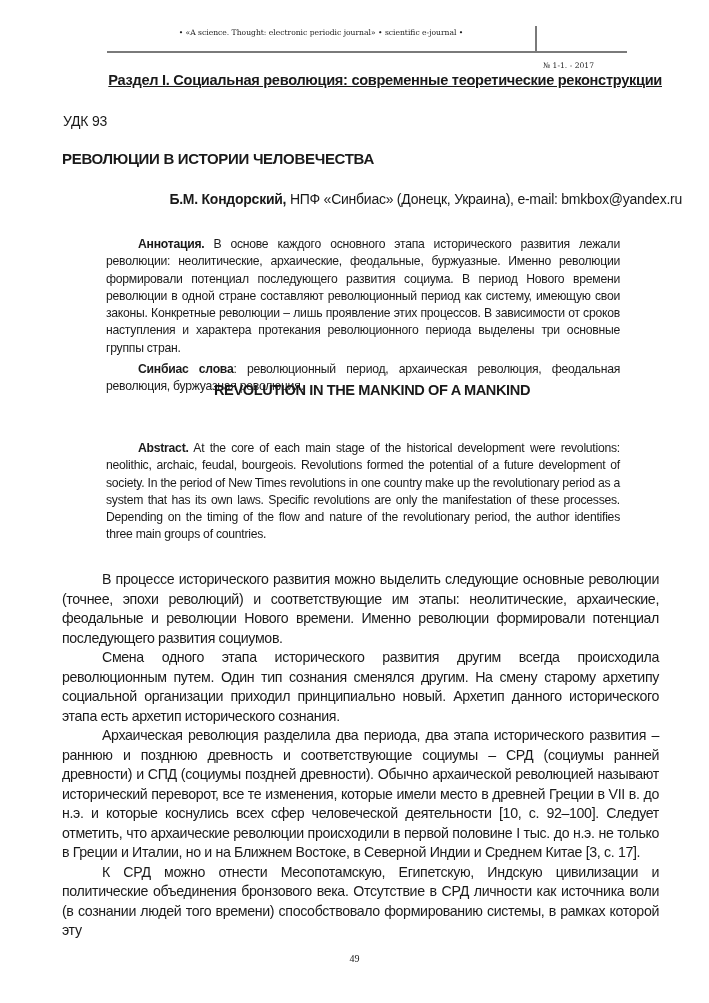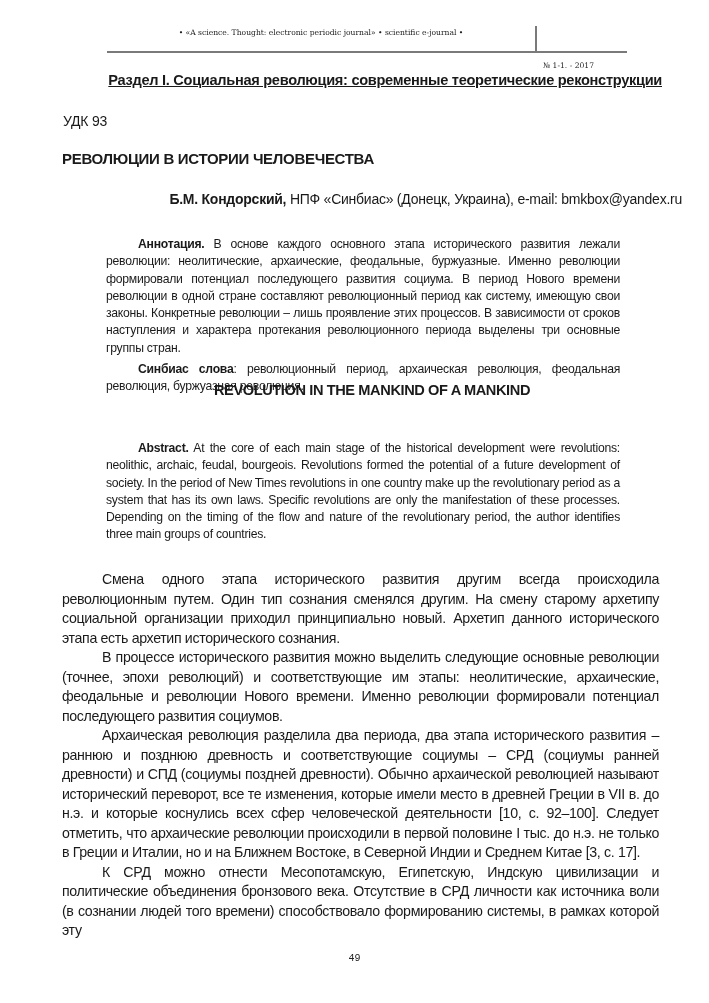--- a/index.html
+++ b/index.html
@@ -54,21 +54,21 @@
   }
   .ab-en { top: 436px; line-height: 17.3px; }
   .body-text {
     position: absolute; left: 62px; top: 570px; width: 597px;
     font-size: 14.2px; line-height: 19.5px; text-align: justify;
     letter-spacing: -0.35px;
   }
   .body-text p { margin: 0; text-indent: 40px; }
   .page-number {
     position: absolute; left: 0; top: 953px; width: 709px; text-align: center;
-    font-family: Liberation Mono, monospace; font-size: 10px; color: #222;
+    font-family: Liberation Serif, serif; font-size: 10px; color: #222;
   }
 </style>
 </head>
 <body>
 
 <div class="header">
   <div class="header-left">
     <div>• «A science. Thought: electronic periodic journal» • scientific e-journal •</div>
   </div>
   <div class="header-sep"></div>
@@ -90,19 +90,19 @@
   <p><span class="kw">Синбиас слова</span><span>: революционный период, архаическая революция, феодальная революция, буржуазная революция.</span></p>
 </div>
 
 <div class="title-en">REVOLUTION IN THE MANKIND OF A MANKIND</div>
 
 <div class="abstract-block ab-en">
   <p><span class="kw">Abstract.</span><span> At the core of each main stage of the historical development were revolutions: neolithic, archaic, feudal, bourgeois. Revolutions formed the potential of a future development of society. In the period of New Times revolutions in one country make up the revolutionary period as a system that has its own laws. Specific revolutions are only the manifestation of these processes. Depending on the timing of the flow and nature of the revolutionary period, the author identifies three main groups of countries.</span></p>
 </div>
 
 <div class="body-text">
+  <p>В процессе исторического развития можно выделить следующие основные революции (точнее, эпохи революций) и соответствующие им этапы: неолитические, архаические, феодальные и революции Нового времени. Именно революции формировали потенциал последующего развития социумов.</p>
   <p>Смена одного этапа исторического развития другим всегда происходила революционным путем. Один тип сознания сменялся другим. На смену старому архетипу социальной организации приходил принципиально новый. Архетип данного исторического этапа есть архетип исторического сознания.</p>
-  <p>В процессе исторического развития можно выделить следующие основные революции (точнее, эпохи революций) и соответствующие им этапы: неолитические, архаические, феодальные и революции Нового времени. Именно революции формировали потенциал последующего развития социумов.</p>
   <p>Архаическая революция разделила два периода, два этапа исторического развития – раннюю и позднюю древность и соответствующие социумы – СРД (социумы ранней древности) и СПД (социумы поздней древности). Обычно архаической революцией называют исторический переворот, все те изменения, которые имели место в древней Греции в VII в. до н.э. и которые коснулись всех сфер человеческой деятельности [10, с. 92–100]. Следует отметить, что архаические революции происходили в первой половине I тыс. до н.э. не только в Греции и Италии, но и на Ближнем Востоке, в Северной Индии и Среднем Китае [3, с. 17].</p>
   <p>К СРД можно отнести Месопотамскую, Египетскую, Индскую цивилизации и политические объединения бронзового века. Отсутствие в СРД личности как источника воли (в сознании людей того времени) способствовало формированию системы, в рамках которой эту</p>
 </div>
 
 <div class="page-number">49</div>
 
 </body></html>

